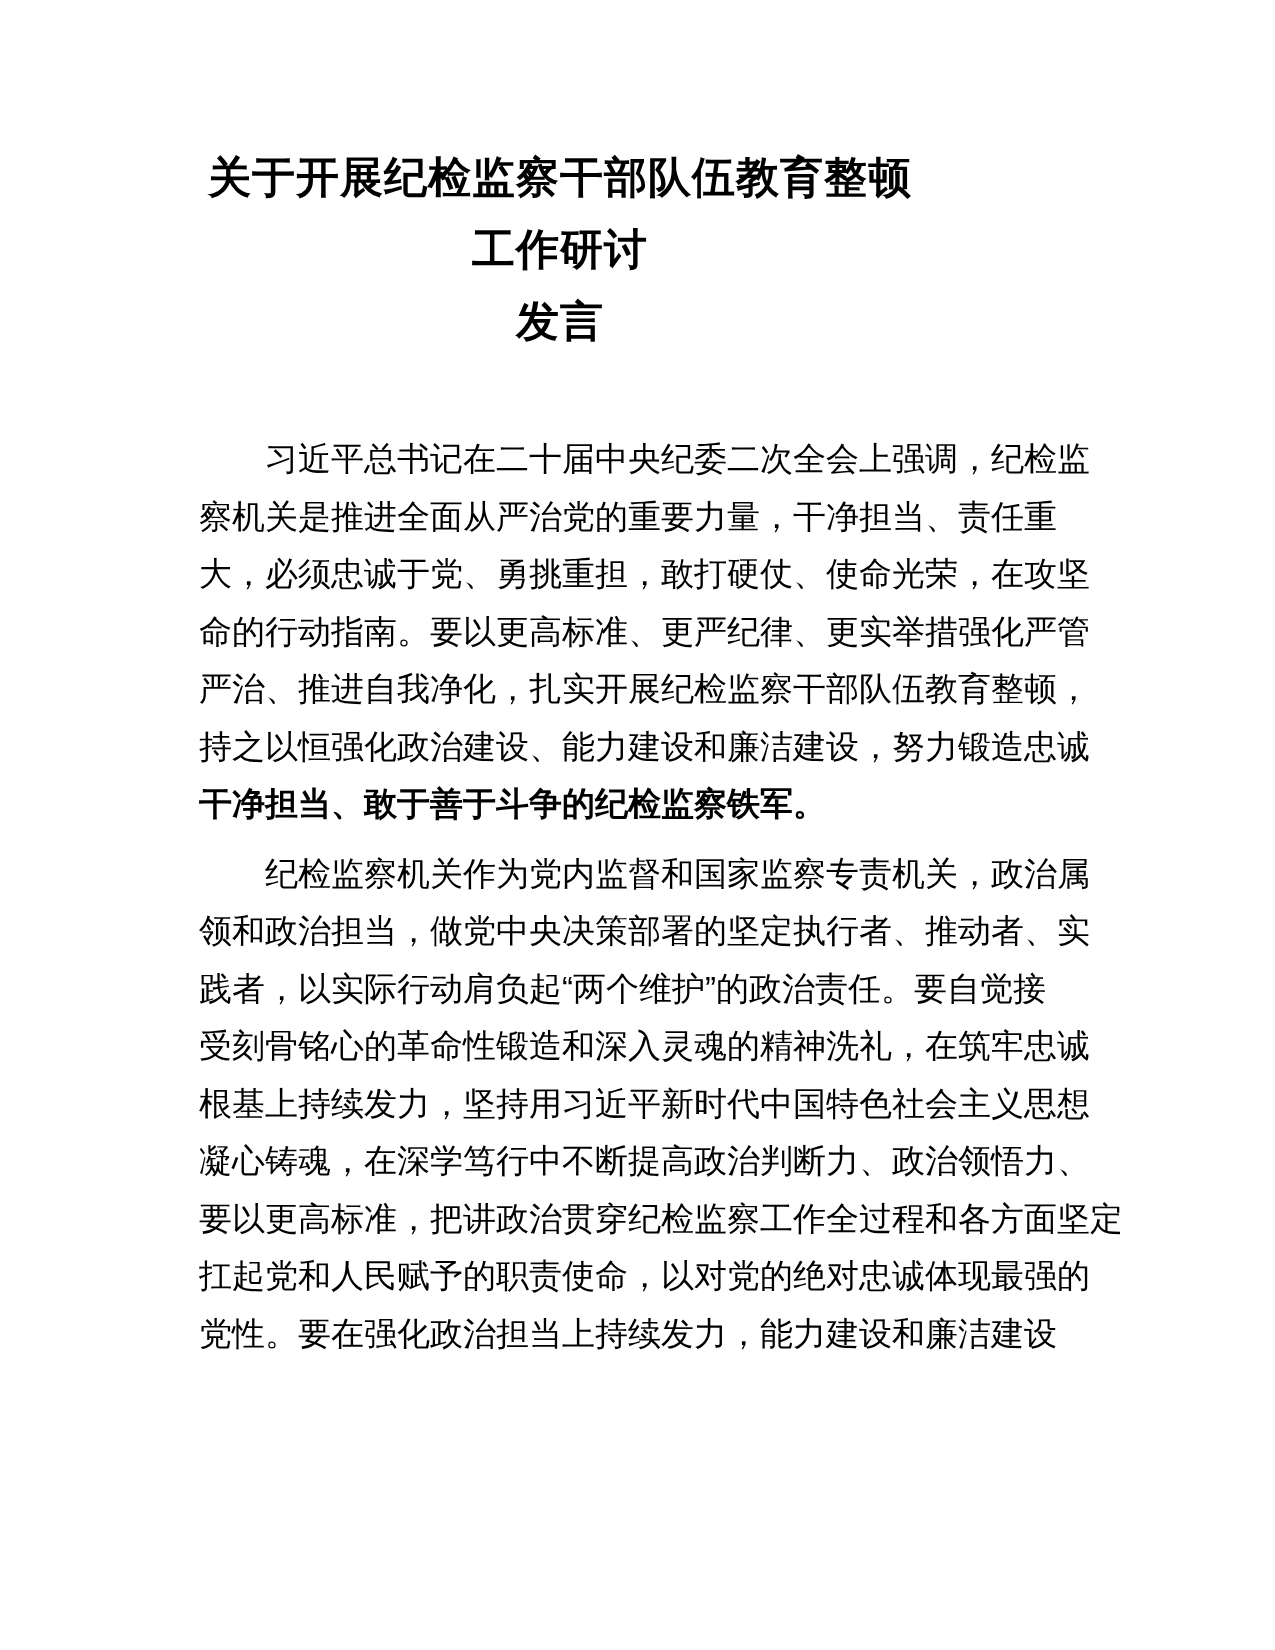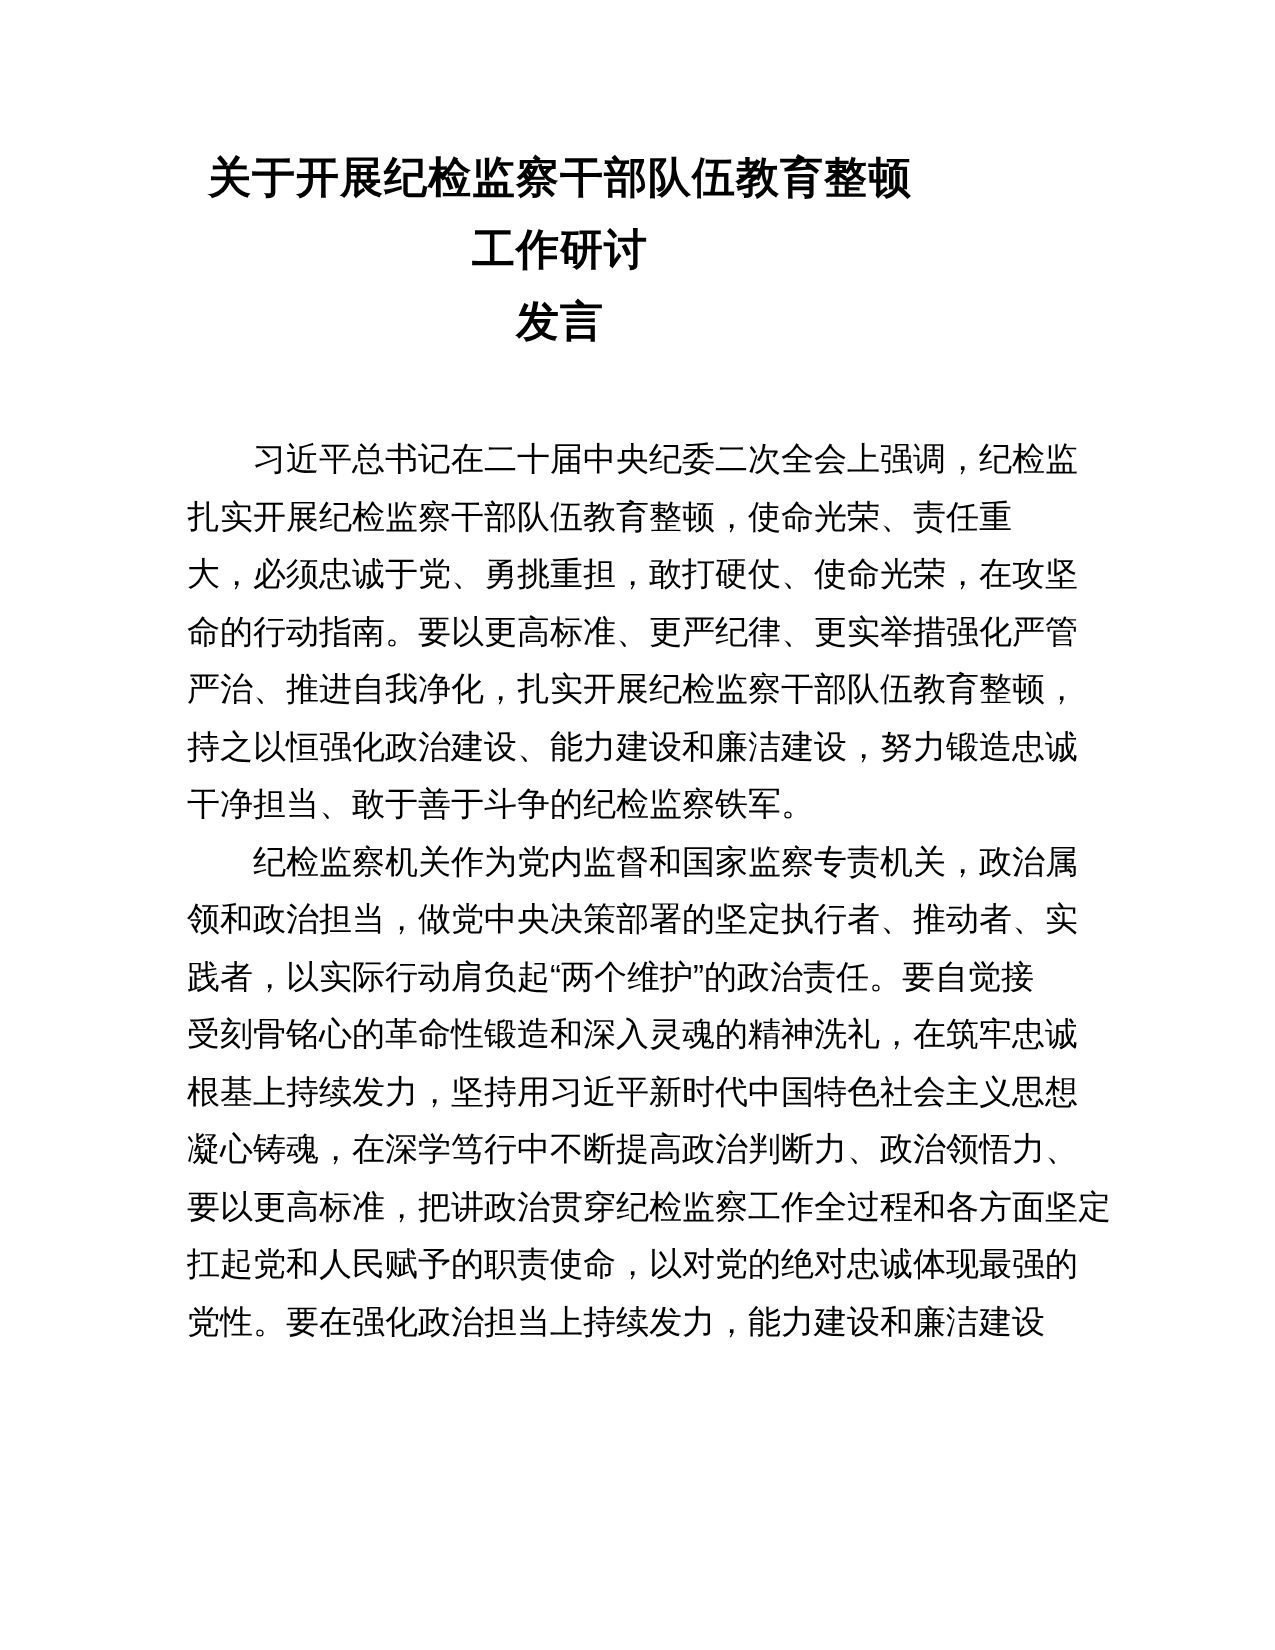--- a/index.html
+++ b/index.html
@@ -20,55 +20,56 @@
   }
   .doc-title {
     margin: 0 0 73px 0;
     font-size: 43px;
     font-weight: 700;
     line-height: 72px;
     text-align: center;
     letter-spacing: 1px;
   }
   .block {
-    margin: 0;
+    margin: 12px;
   }
   .heading-block {
     margin-top: 13px;
     margin-bottom: 17px;
   }
   .line {
     font-size: 33px;
     line-height: 57.5px;
     height: 57.5px;
     white-space: nowrap;
     text-align: justify;
     text-align-last: justify;
     font-weight: 400;
   }
   .line.no-justify {
     text-align: center;
     text-align-last: left;
+    font-weight: bold;
   }
   .line.indent {
     text-indent: 66px;
   }
 </style>
 </head>
 <body>
 
 <div class="page">
   <h1 class="doc-title">
     <span>关于开展纪检监察干部队伍教育整顿工作研讨</span><br>
     <span>发言</span>
   </h1>
   <div>
       <div class="block paragraph-block">
         <div class="line indent">习近平总书记在二十届中央纪委二次全会上强调，纪检监</div>
-        <div class="line">扎实开展纪检监察干部队伍教育整顿，使命光荣、责任重</div>
+        <div class="line">察机关是推进全面从严治党的重要力量，干净担当、责任重</div>
         <div class="line">大，必须忠诚于党、勇挑重担，敢打硬仗、使命光荣，在攻坚</div>
         <div class="line">命的行动指南。要以更高标准、更严纪律、更实举措强化严管</div>
         <div class="line">严治、推进自我净化，扎实开展纪检监察干部队伍教育整顿，</div>
         <div class="line">持之以恒强化政治建设、能力建设和廉洁建设，努力锻造忠诚</div>
         <div class="line no-justify">干净担当、敢于善于斗争的纪检监察铁军。</div>
       </div>
       <div class="block paragraph-block">
         <div class="line indent">纪检监察机关作为党内监督和国家监察专责机关，政治属</div>
         <div class="line">领和政治担当，做党中央决策部署的坚定执行者、推动者、实</div>
         <div class="line">践者，以实际行动肩负起“两个维护”的政治责任。要自觉接</div>

